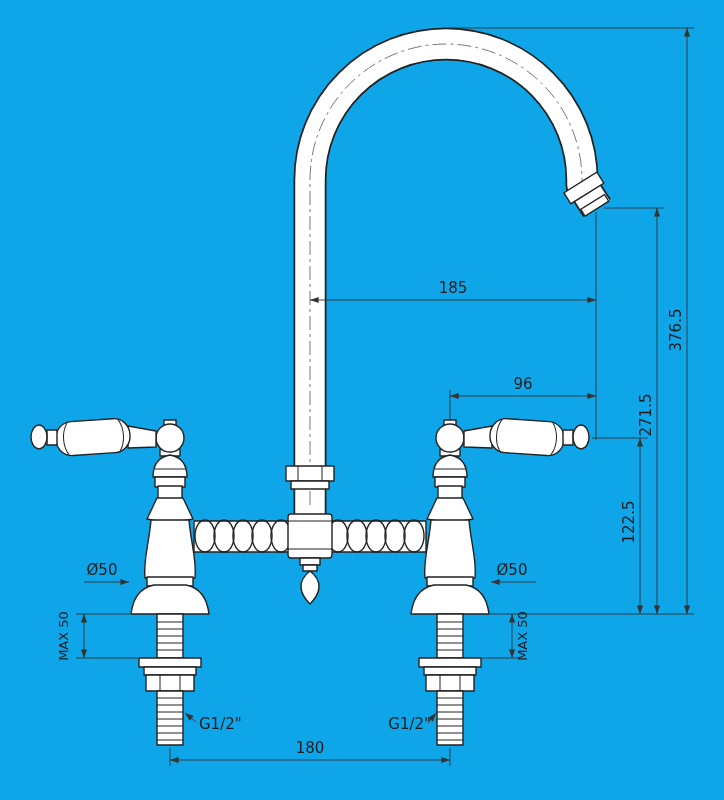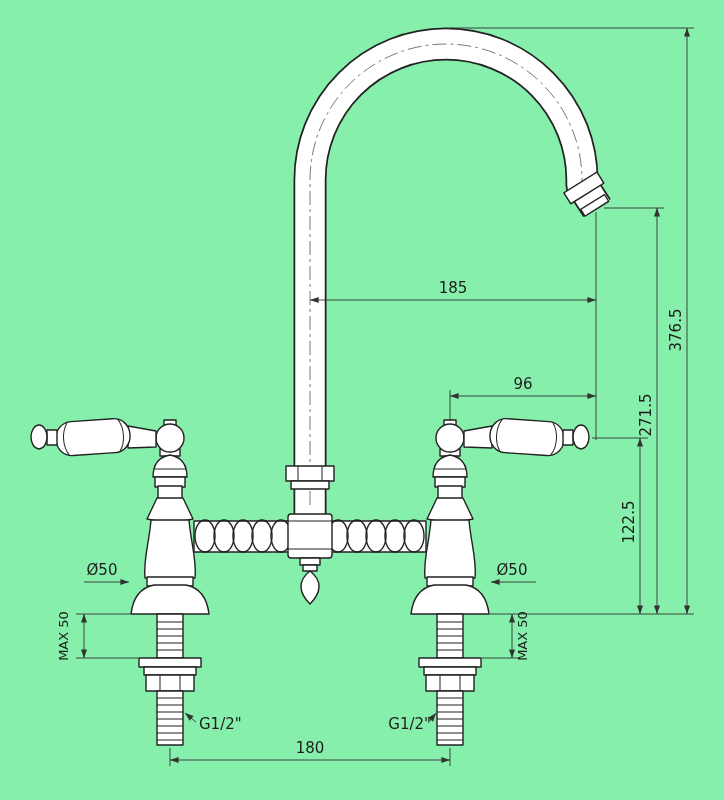--- a/index.html
+++ b/index.html
@@ -1,16 +1,16 @@
 <!DOCTYPE html>
 <html><head>
 <meta charset="utf-8">
 <style>
   html,body{margin:0;padding:0;background:#ffffff;}
-  #stage{width:724px;height:800px;background:#86efac;position:relative;overflow:hidden;}
+  #stage{width:724px;height:800px;background:#0ea5e9;position:relative;overflow:hidden;}
   svg{display:block;}
   #art{stroke-width:1.4;stroke-linejoin:round;stroke-linecap:butt;}
   #art *{fill:none;}
   #art .w{fill:#fff;}
   #art .thin{stroke-width:1;}
   #dims{stroke-width:0.9;}
   #dims *{fill:none;}
   text{font-family:"DejaVu Sans","Liberation Sans",sans-serif;font-size:15px;fill:#1d1d1d !important;stroke:none !important;}
   .small{font-size:13px;}
 </style>

